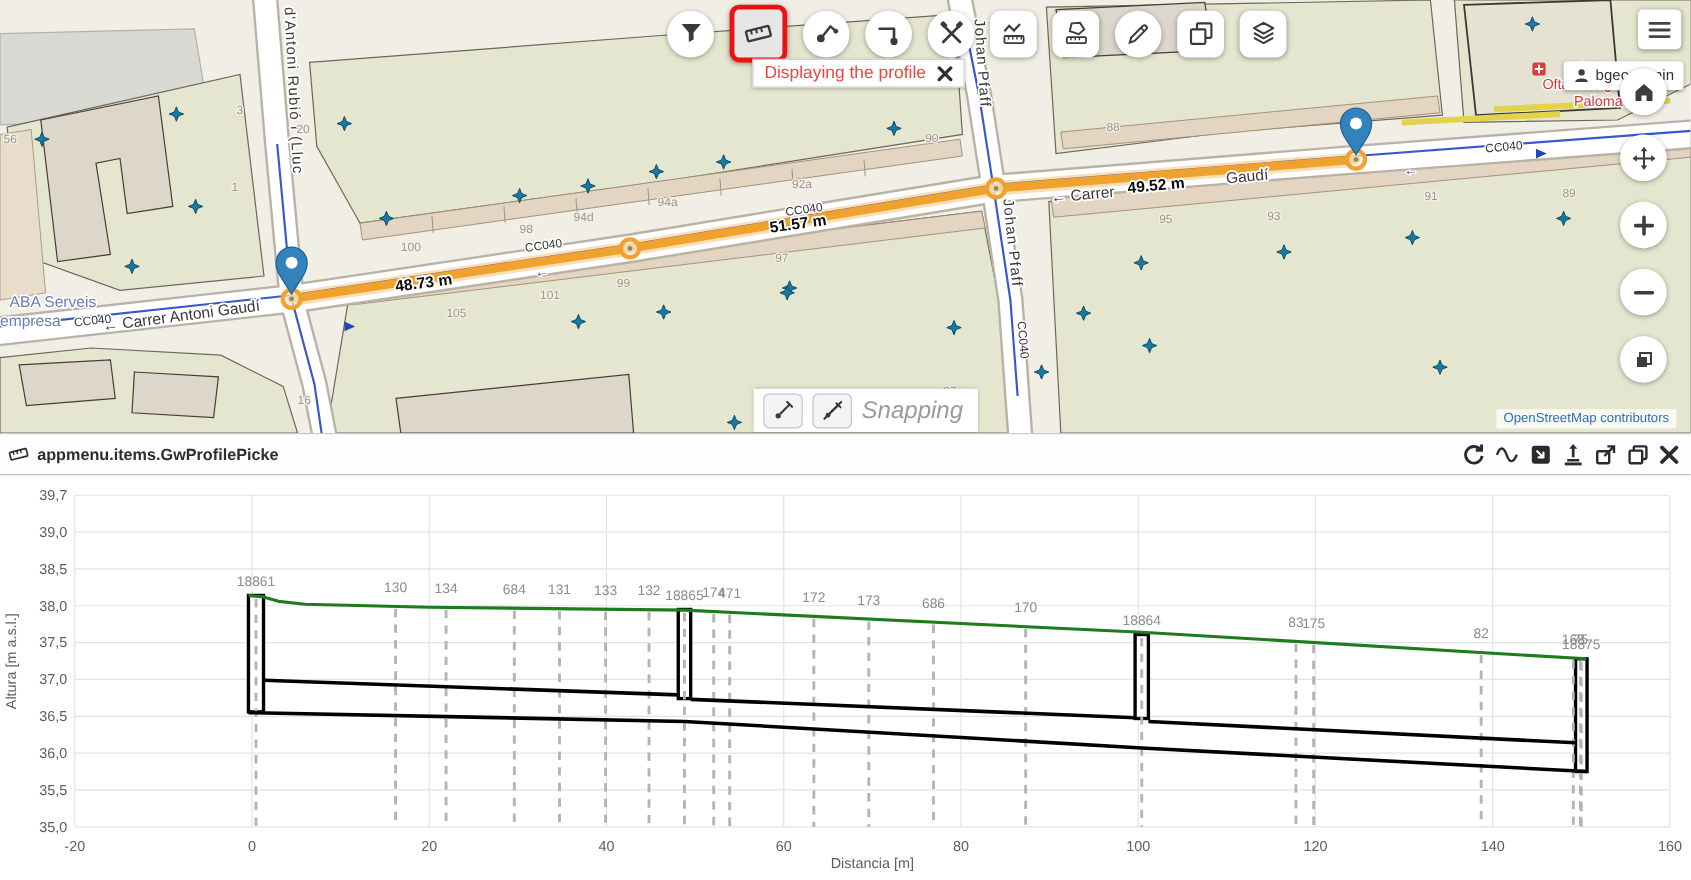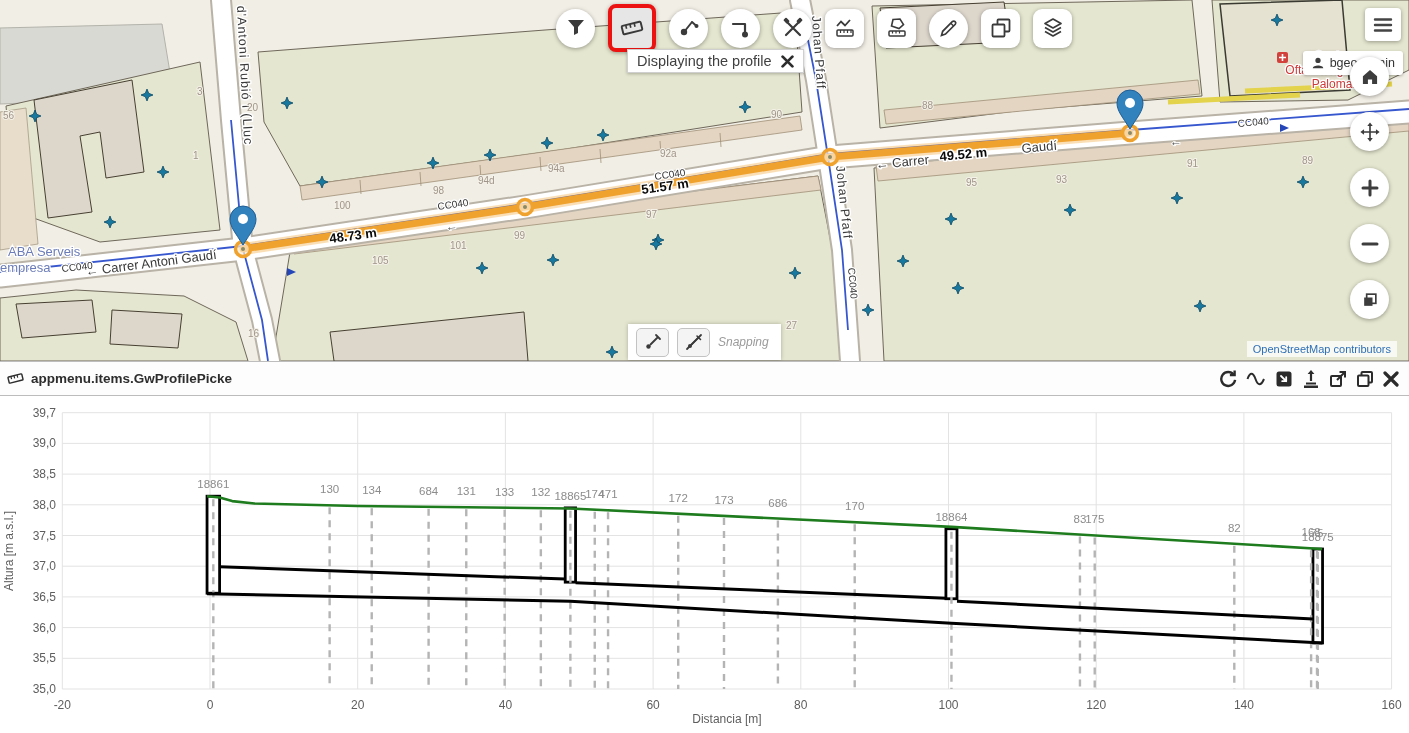--- a/index.html
+++ b/index.html
@@ -25,31 +25,31 @@
   #search-input{flex:1;border:none;outline:none;font-size:15px;color:#333;background:transparent;font-family:"Liberation Sans",sans-serif;}
   #search-input::placeholder{color:#757575;}
   #clear-btn{display:flex;align-items:center;padding:0 8px;cursor:pointer;}
   #filter-dd{width:38px;height:33px;background:#f2f2f2;border-left:1px solid #d5d5d5;border-radius:0 3px 3px 0;display:flex;align-items:center;justify-content:center;cursor:pointer;}
 
   #toolbar{position:absolute;left:556px;top:4px;display:flex;align-items:center;gap:13px;z-index:20;}
   .tbtn{width:39px;height:39px;border-radius:50%;background:#fff;display:flex;align-items:center;justify-content:center;cursor:pointer;box-shadow:0 1px 4px rgba(0,0,0,.35);}
   .tbtn.sq{border-radius:9px;}
   .tbtn.active{width:40px;height:40px;background:#e6e6e6;border:4px solid #ec1212;border-radius:8px;}
 
-  #tooltip{position:absolute;left:627px;top:49px;background:#fff;border:1px solid #cfcfcf;box-shadow:0 1px 3px rgba(0,0,0,.25);padding:3px 9px;display:flex;align-items:center;gap:9px;font-size:14.5px;color:#404040;z-index:21;}
+  #tooltip{position:absolute;left:627px;top:49px;background:#fff;border:1px solid #cfcfcf;box-shadow:0 1px 3px rgba(0,0,0,.25);padding:3px 9px;display:flex;align-items:center;gap:9px;font-size:14.5px;color:#ef4444;z-index:21;}
   #tooltip svg{cursor:pointer;}
 
   #menu-btn{position:absolute;right:8px;top:8px;width:36px;height:33px;border-radius:4px;background:#fff;display:flex;align-items:center;justify-content:center;cursor:pointer;z-index:20;}
   #user-chip{position:absolute;right:6px;top:51px;height:24px;background:#fff;border-radius:3px;display:flex;align-items:center;gap:5px;padding:0 8px;font-size:12.5px;color:#333;z-index:19;box-shadow:0 1px 3px rgba(0,0,0,.3);}
   .rbtn{position:absolute;right:20px;width:39px;height:39px;border-radius:50%;background:#fff;display:flex;align-items:center;justify-content:center;cursor:pointer;z-index:20;box-shadow:0 1px 4px rgba(0,0,0,.35);color:#3c3c3c;font-weight:bold;}
   .rbtn.plusminus{font-size:24px;color:#3c3c3c;}
 
   #snapping{position:absolute;left:628px;top:324px;height:36px;background:#fff;display:flex;align-items:center;gap:8px;padding:0 12px 0 8px;z-index:18;box-shadow:0 0 4px rgba(0,0,0,.25);}
   .snapbtn{width:31px;height:27px;background:#f4f4f4;border:1px solid #c3c3c3;border-radius:5px;display:flex;align-items:center;justify-content:center;cursor:pointer;}
-  #snapping .lbl{font-size:12px;font-style:italic;color:#9b9b9b;}
+  #snapping .lbl{font-size:20px;font-style:italic;color:#9b9b9b;}
 
   #attribution{position:absolute;right:12px;top:341px;background:rgba(255,255,255,.75);padding:2px 6px;font-size:11px;color:#2e6fb7;z-index:18;}
 
   
   #panel{position:absolute;left:0;top:361px;width:1409px;height:372px;background:#fff;border-top:1px solid #bdbdbd;}
   #panel-header{height:33px;display:flex;align-items:center;border-bottom:1px solid #bcbcbc;padding:0 6px;background:#fdfdfd;}
   #panel-title{font-size:13.5px;font-weight:bold;color:#2d2d2d;margin-left:6px;}
   #panel-tools{margin-left:auto;display:flex;align-items:center;gap:9px;padding-right:4px;}
   #panel-tools span{display:flex;cursor:pointer;}
   #chart-box{position:relative;width:1116px;height:338px;}

